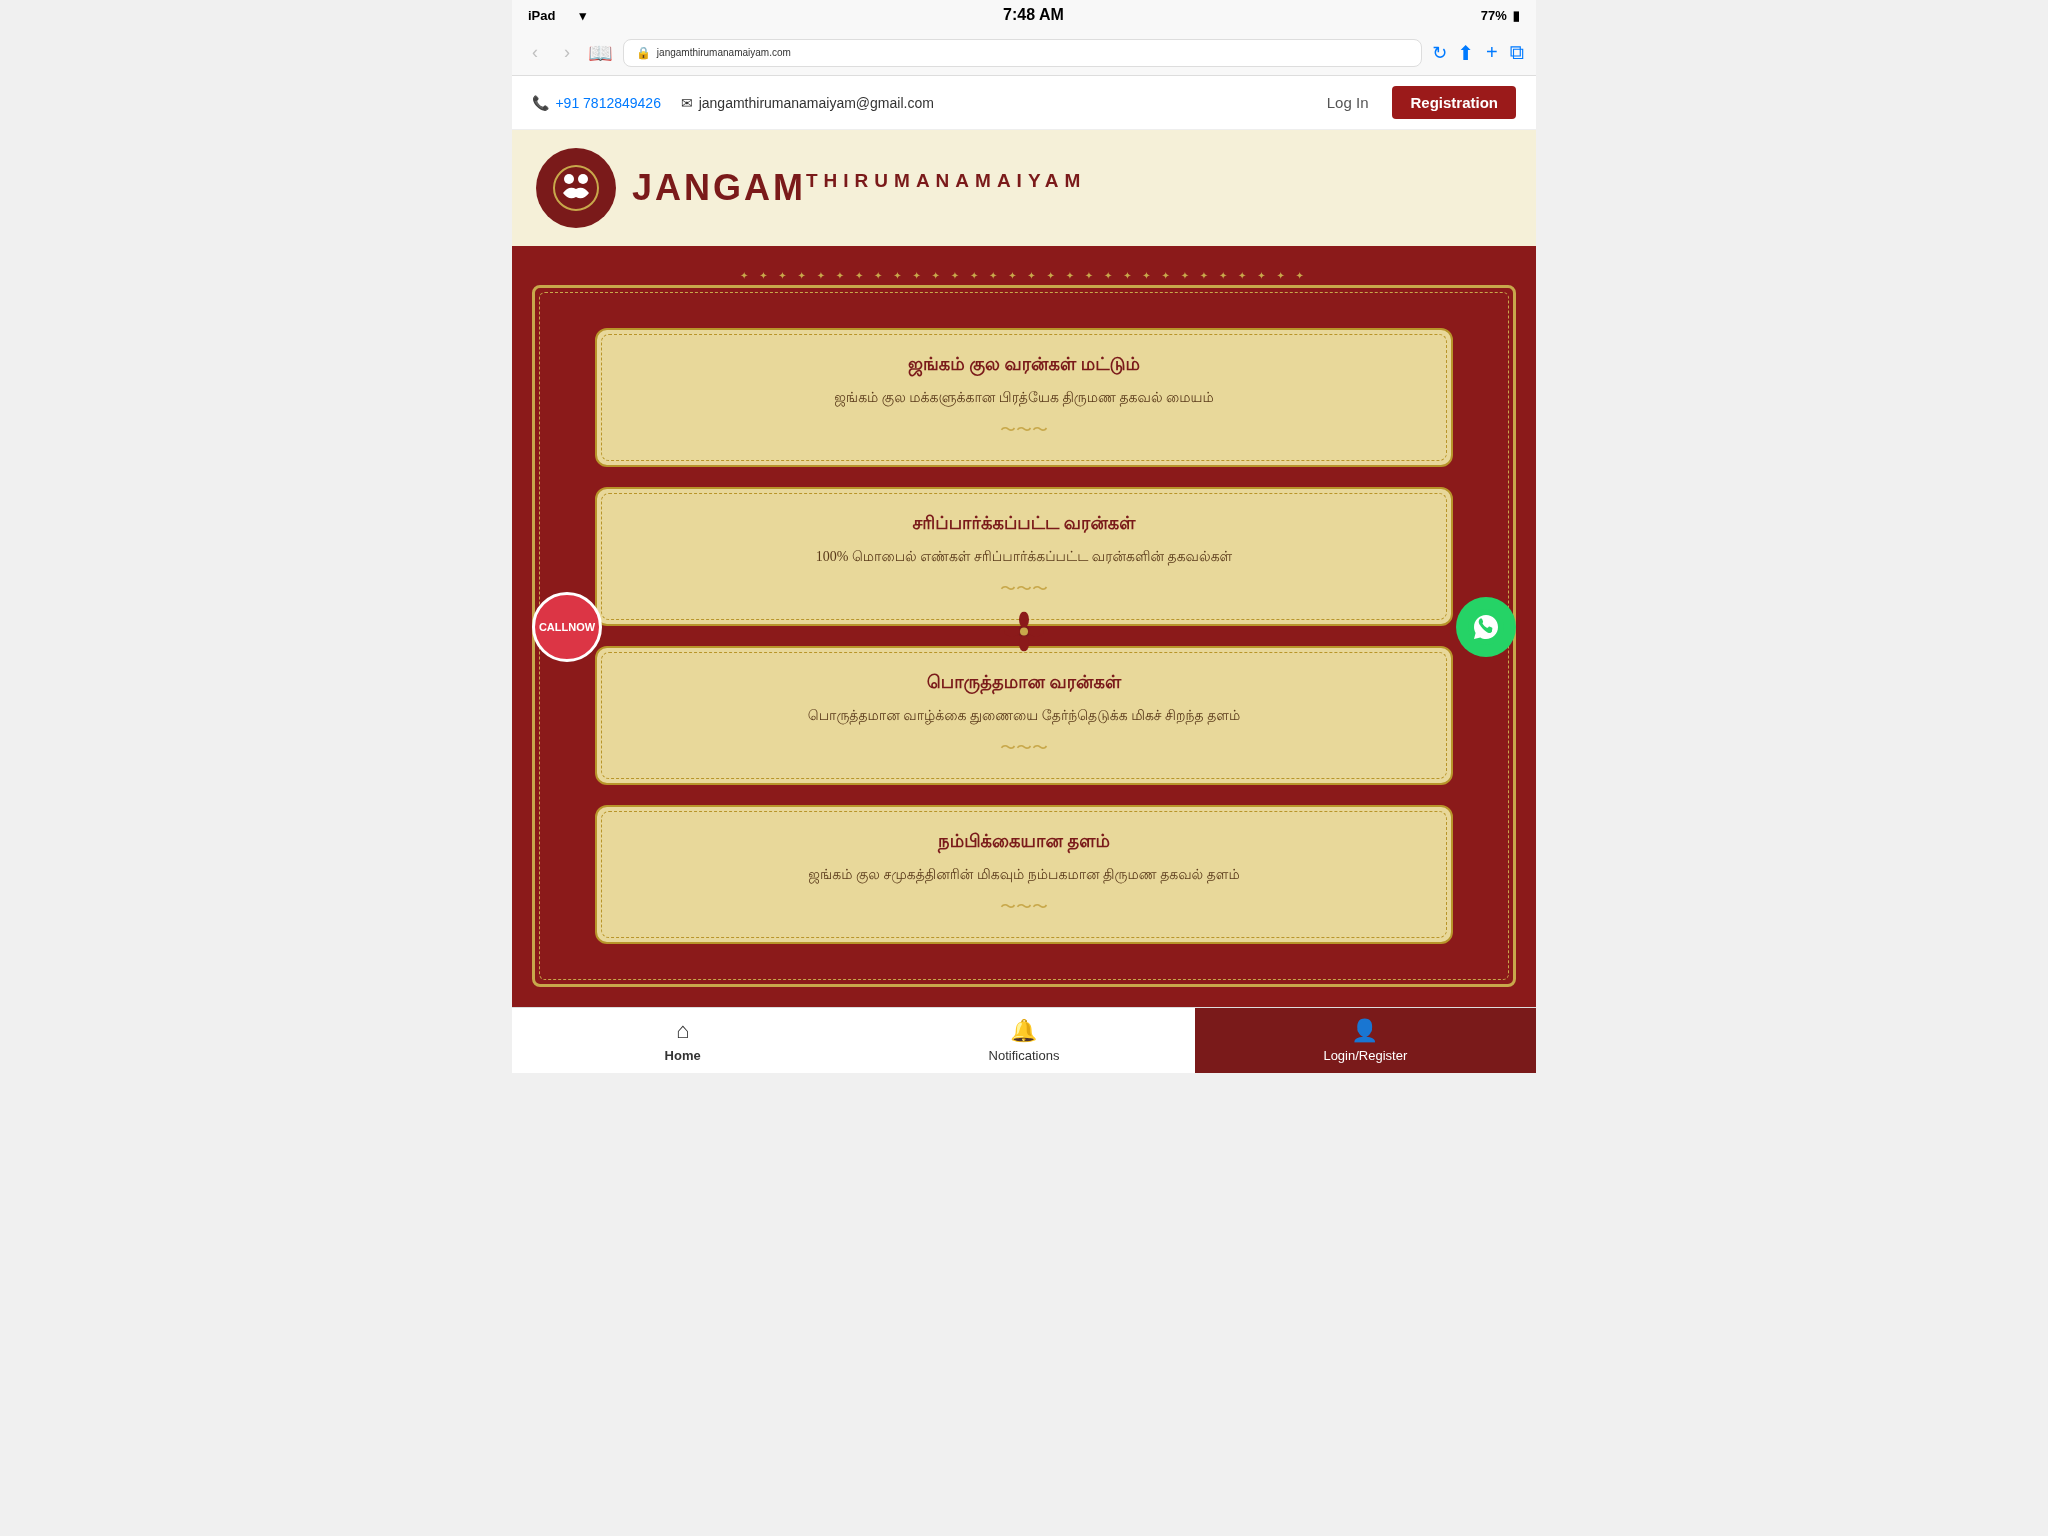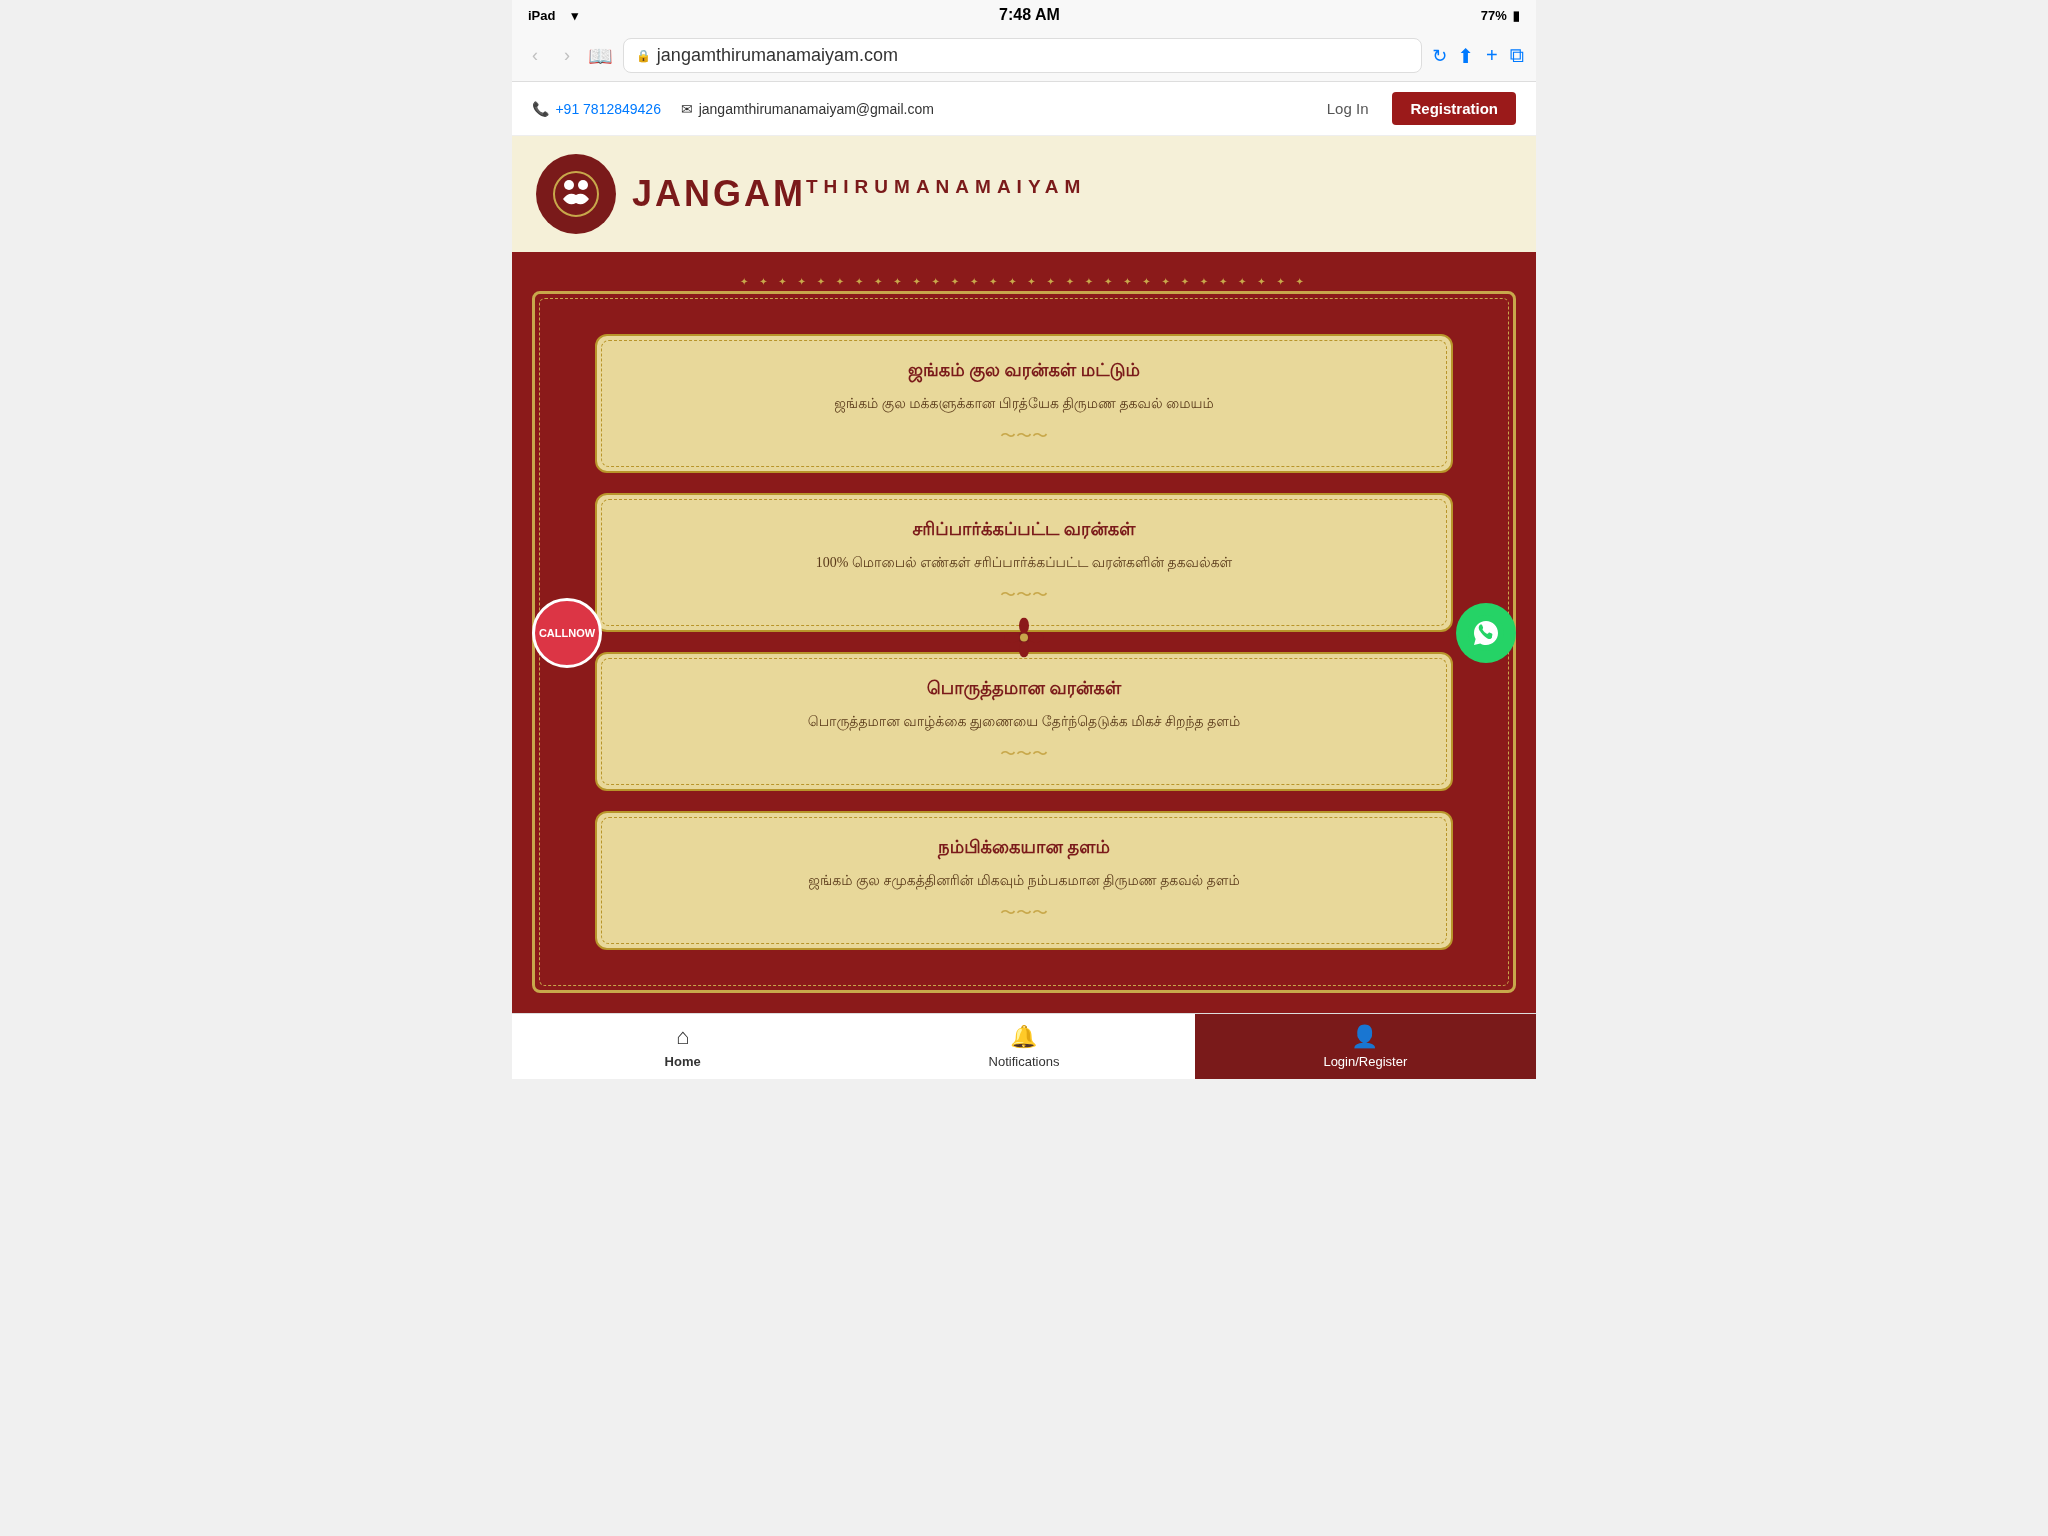--- a/index.html
+++ b/index.html
@@ -10,21 +10,21 @@
     .status-bar {
       background: #f8f8f8;
       display: flex;
       justify-content: space-between;
       align-items: center;
       padding: 6px 16px;
       font-size: 13px;
       font-weight: 600;
       height: 30px;
     }
-    .status-left { display: flex; align-items: center; gap: 16px; justify-content: space-between; }
+    .status-left { display: flex; align-items: center; gap: 24px; justify-content: space-between; }
     .status-center { font-size: 16px; font-weight: 600; }
     .status-right { display: flex; align-items: center; gap: 6px; }
 
     
     .browser-bar {
       background: #f8f8f8;
       padding: 8px 12px;
       display: flex;
       align-items: center;
       gap: 10px;
@@ -51,21 +51,21 @@
       background: white;
       border: 1px solid #ddd;
       border-radius: 8px;
       padding: 6px 12px;
       display: flex;
       align-items: center;
       gap: 6px;
       font-size: 14px;
     }
     .lock-icon { color: #888; font-size: 12px; }
-    .url-text { color: #333; font-size: 18px; }
+    .url-text { color: #333; font-size: 10px; }
     .refresh-btn {
       background: none;
       border: none;
       font-size: 18px;
       color: #007aff;
       cursor: pointer;
     }
     .browser-actions {
       display: flex;
       gap: 12px;

